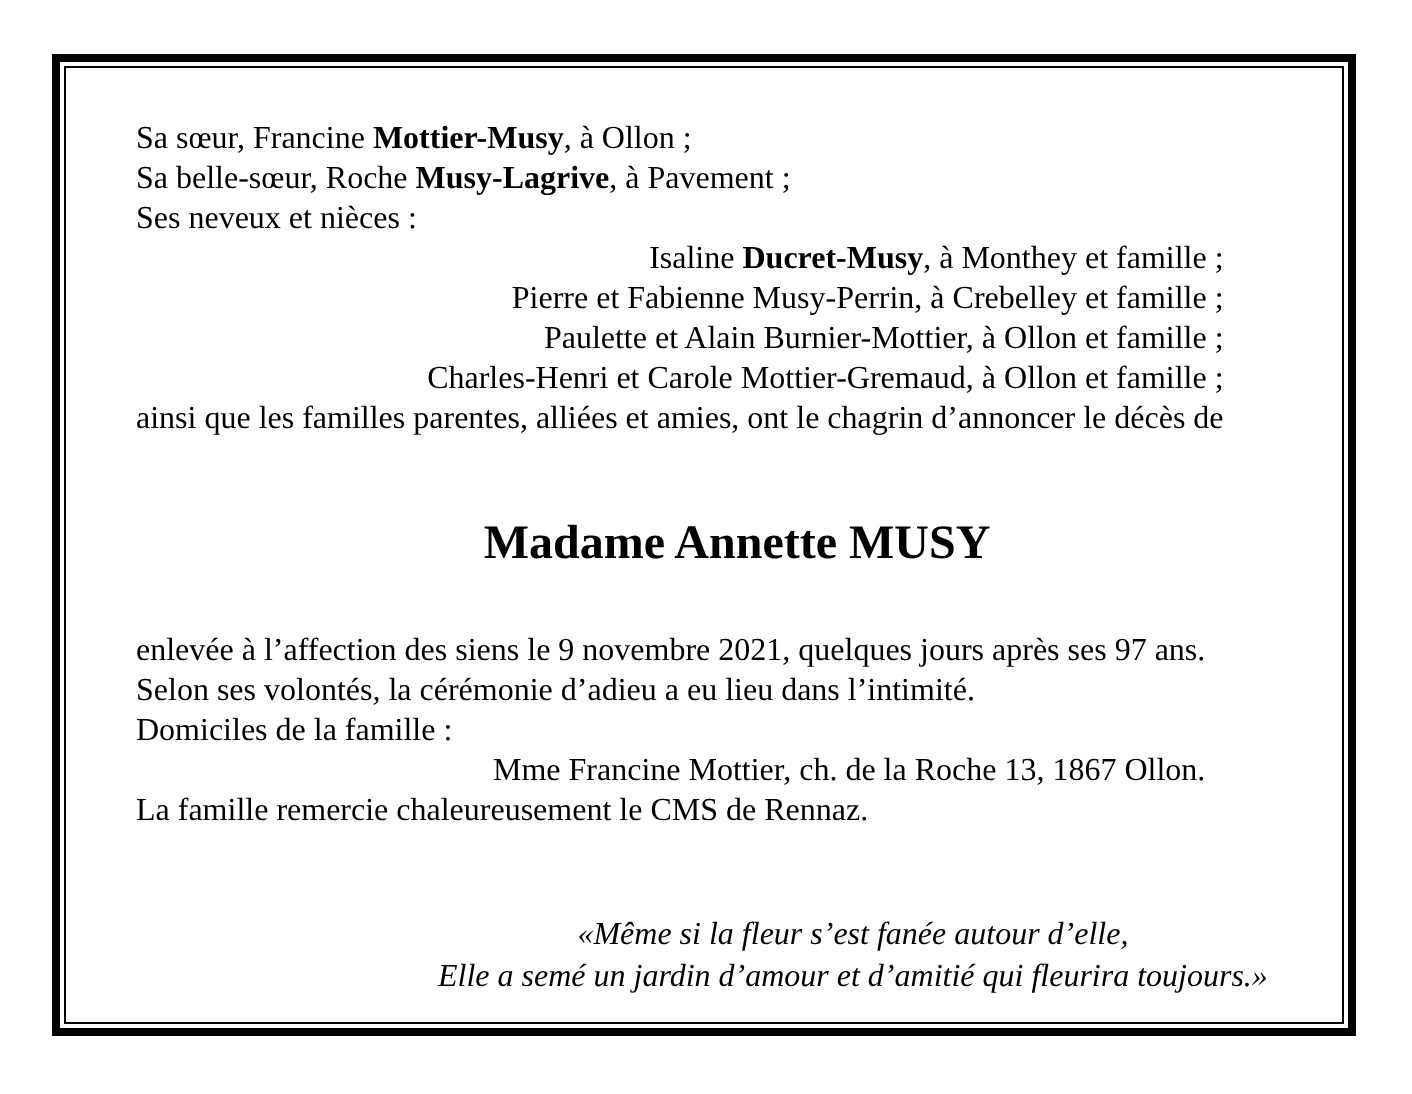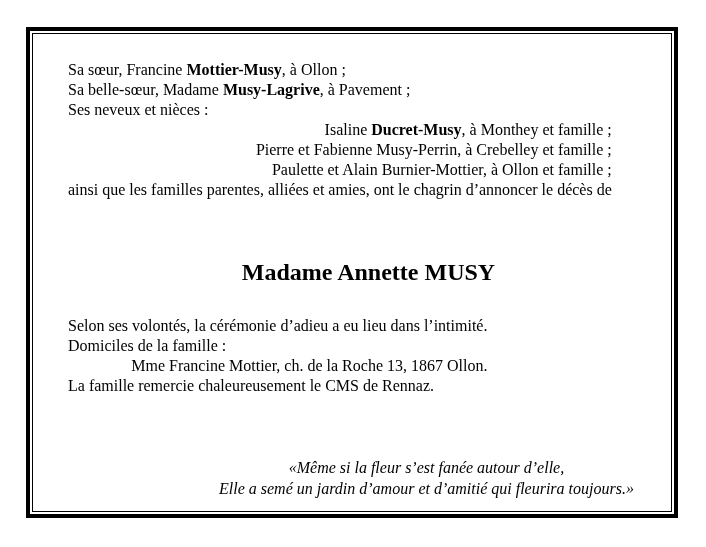--- a/index.html
+++ b/index.html
@@ -65,31 +65,33 @@
 </style>
 </head>
 <body>
 
 <div id="page">
   <div class="frame">
     <div class="frame-inner">
 
       <div class="text-block family-block">
           <div class="line"><span>Sa sœur, Francine </span><span class="bold">Mottier-Musy</span><span>, à Ollon ;</span></div>
-          <div class="line"><span>Sa belle-sœur, Madame </span><span class="bold">Musy-Lagrive</span><span>, à Pavement ;</span></div>
+          <div class="line"><span>Sa belle-sœur, Roche </span><span class="bold">Musy-Lagrive</span><span>, à Pavement ;</span></div>
           <div class="line"><span>Ses neveux et nièces :</span></div>
           <div class="line indent"><span>Isaline </span><span class="bold">Ducret-Musy</span><span>, à Monthey et famille ;</span></div>
           <div class="line indent"><span>Pierre et Fabienne Musy-Perrin, à Crebelley et famille ;</span></div>
           <div class="line indent"><span>Paulette et Alain Burnier-Mottier, à Ollon et famille ;</span></div>
+          <div class="line indent"><span>Charles-Henri et Carole Mottier-Gremaud, à Ollon et famille ;</span></div>
           <div class="line"><span>ainsi que les familles parentes, alliées et amies, ont le chagrin d’annoncer le décès de</span></div>
         </div>
 
       <div class="deceased-title">Madame Annette MUSY</div>
 
       <div class="text-block details-block">
+          <div class="line"><span>enlevée à l’affection des siens le 9 novembre 2021, quelques jours après ses 97 ans.</span></div>
           <div class="line"><span>Selon ses volontés, la cérémonie d’adieu a eu lieu dans l’intimité.</span></div>
           <div class="line"><span>Domiciles de la famille :</span></div>
           <div class="line indent"><span>Mme Francine Mottier, ch. de la Roche 13, 1867 Ollon.</span></div>
           <div class="line"><span>La famille remercie chaleureusement le CMS de Rennaz.</span></div>
         </div>
 
       <div class="epitaph">
         <div>«Même si la fleur s’est fanée autour d’elle,</div>
         <div>Elle a semé un jardin d’amour et d’amitié qui fleurira toujours.»</div>
       </div>

